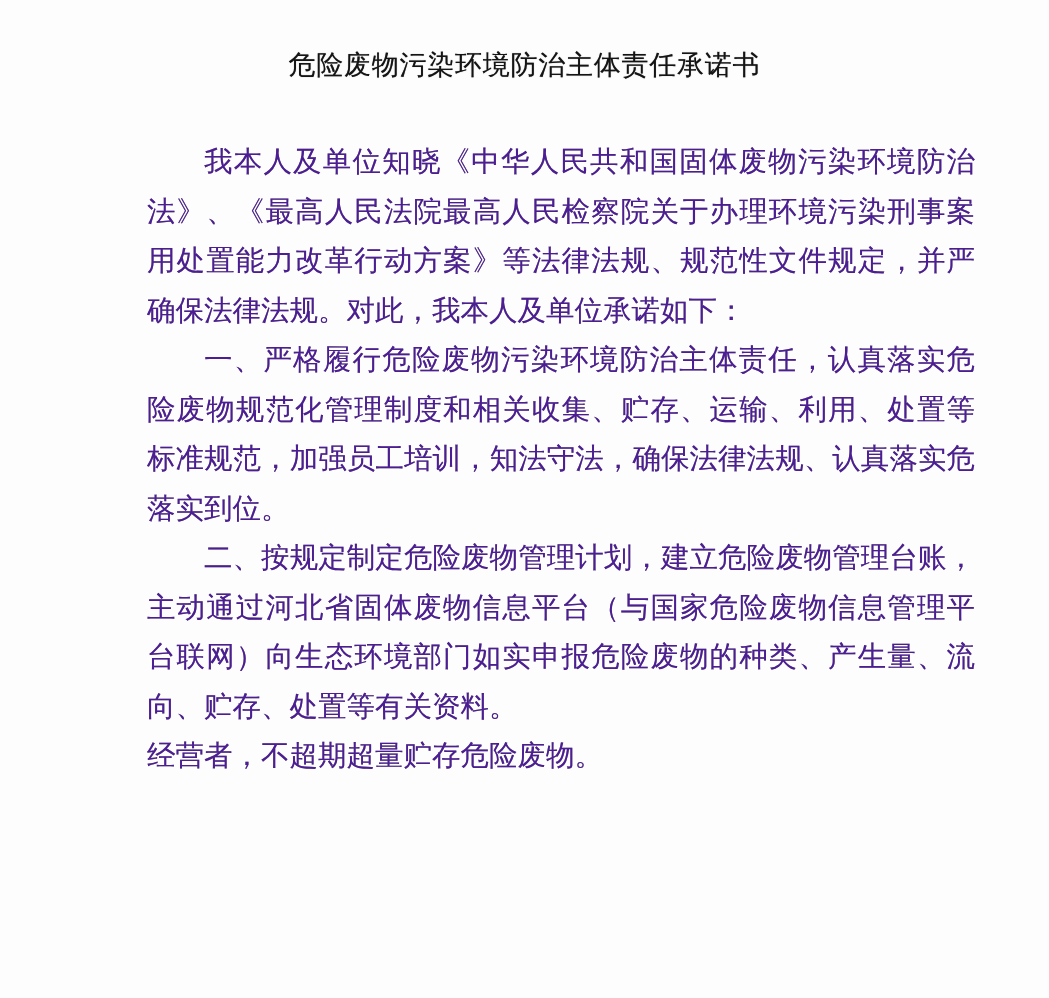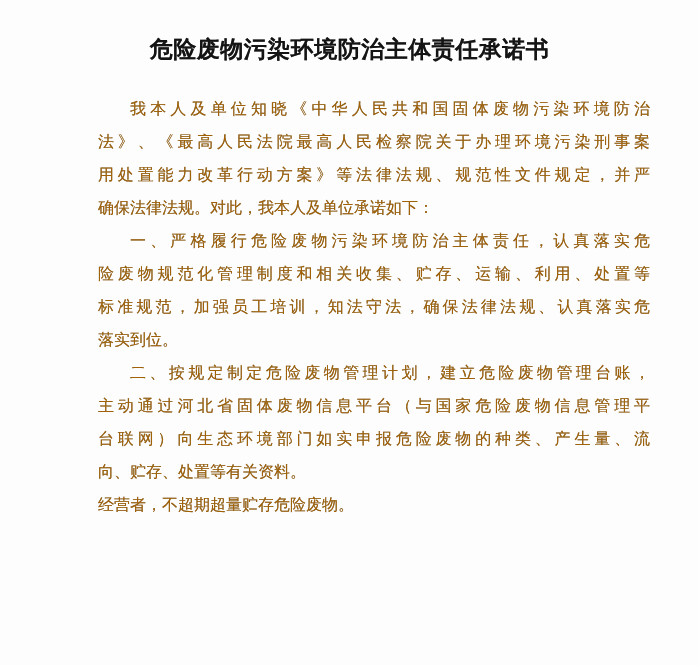--- a/index.html
+++ b/index.html
@@ -14,34 +14,34 @@
     background: #fdfdfd;
     overflow: hidden;
     font-family: "Liberation Serif", serif;
   }
   .doc-title {
     position: absolute;
     top: 19px;
     left: 0;
     width: 100%;
     text-align: center;
-    font-size: 23px;
-    font-weight: 700;
+    font-size: 18px;
+    font-weight: 400;
     color: #141414;
     letter-spacing: 0.5px;
     text-shadow: 0 0 0.5px rgba(0,0,0,0.6);
   }
   .doc-body {
     position: absolute;
     top: 92px;
     left: 98px;
     width: 552px;
-    font-size: 16px;
+    font-size: 19px;
     line-height: 33px;
-    color: #a16207;
+    color: #4c1d95;
     text-shadow: 0 0 0.4px rgba(0,0,0,0.45);
   }
   .para { margin: 0; padding: 0; }
   .line {
     text-align: justify;
     height: 33px;
   }
   .line.fill {
     text-align-last: justify;
   }

